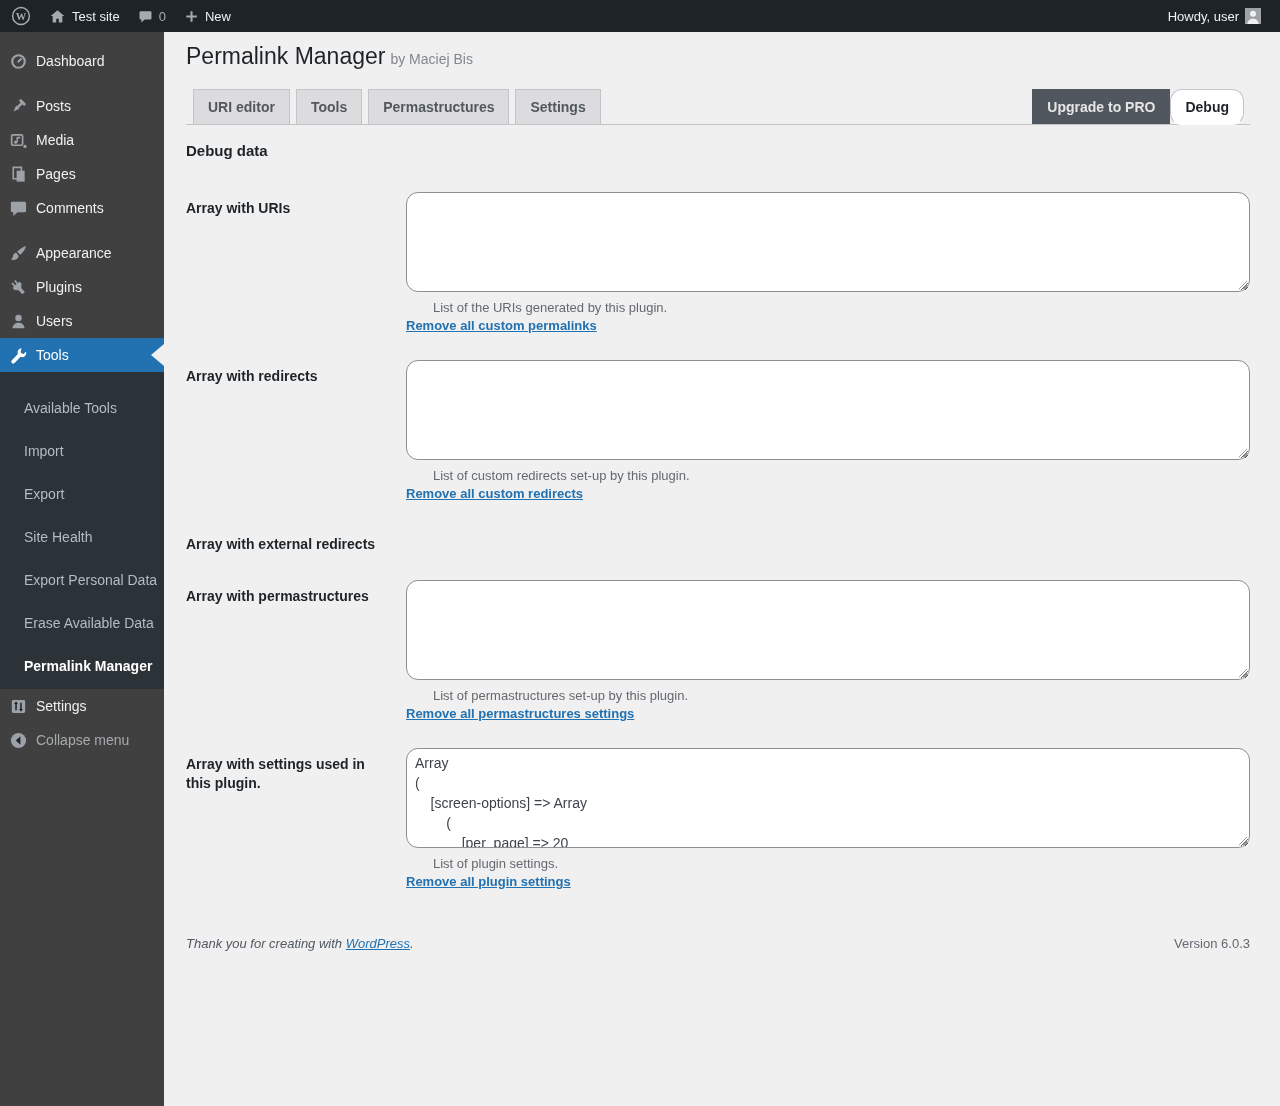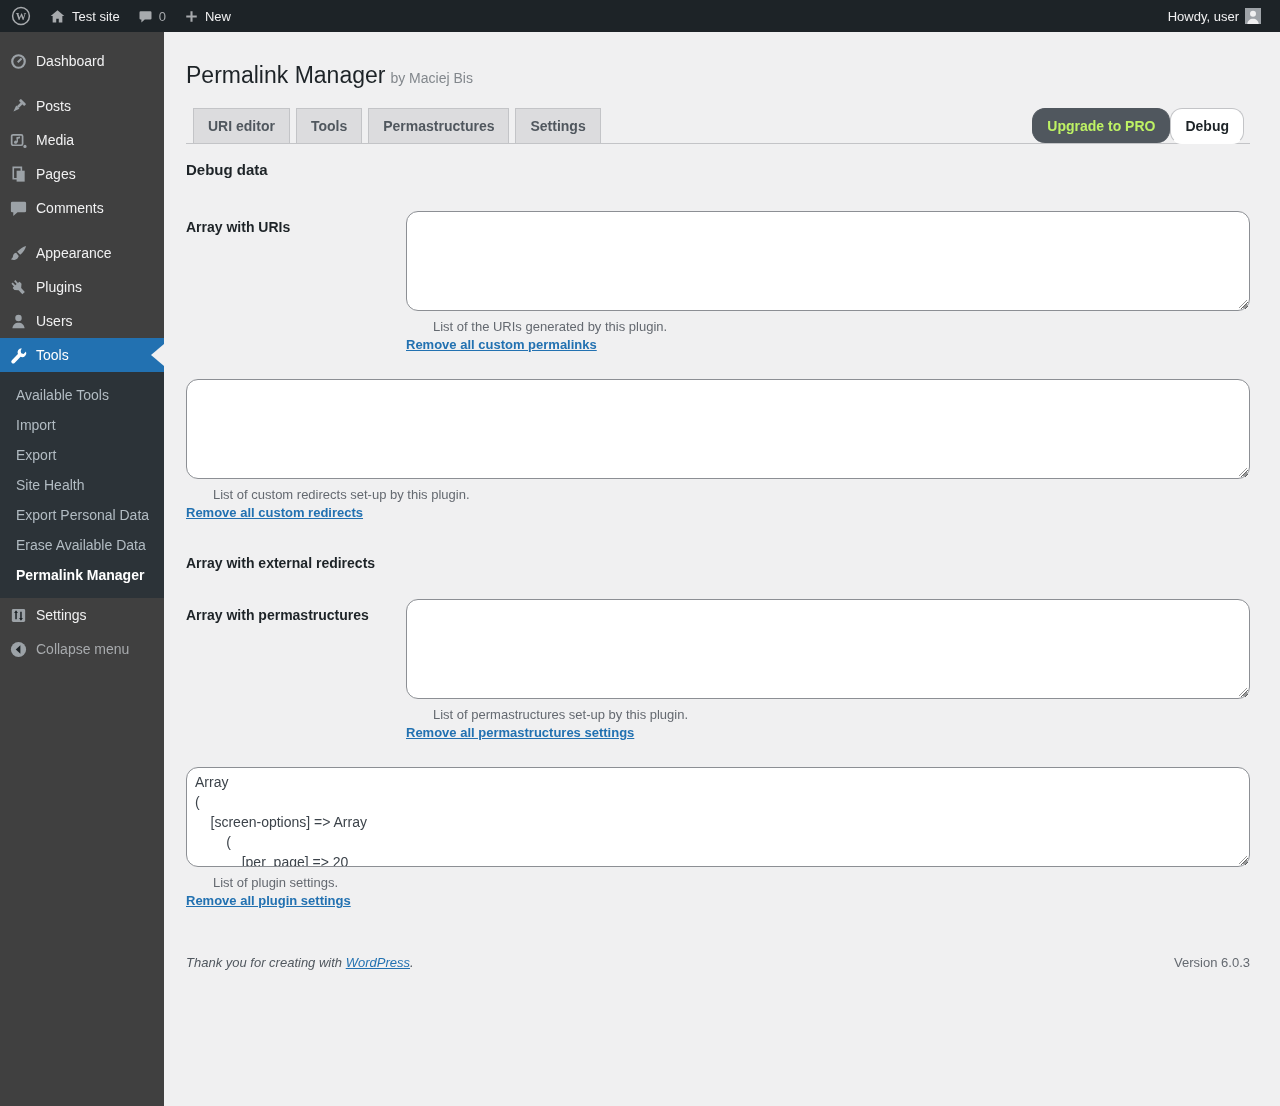--- a/index.html
+++ b/index.html
@@ -20,32 +20,32 @@
   .content { flex: 1; padding: 0 30px 0 22px; }
 
   
   .menu-item { height: 34px; display: flex; align-items: center; gap: 8px; padding-left: 8px; color: #f0f0f1; cursor: pointer; position: relative; }
   .menu-item .m-icon { width: 20px; height: 20px; display: inline-flex; align-items: center; justify-content: center; color: #9ca2a7; flex-shrink: 0; }
   .menu-item.active { background: #2271b1; color: #fff; }
   .menu-item.active .m-icon { color: #fff; }
   .menu-item.active::after { content: ""; position: absolute; right: 0; top: 50%; transform: translateY(-50%); border-top: 11px solid transparent; border-bottom: 11px solid transparent; border-right: 13px solid #f0f0f1; }
   .menu-sep { height: 11px; }
   .submenu { background: #2c3338; padding: 8px 0; }
-  .submenu-item { padding: 7px 0 7px 16px; color: #b2bcc3; cursor: pointer; }
+  .submenu-item { padding: 7px 0 7px 24px; color: #b2bcc3; cursor: pointer; margin-top: 13px; }
   .submenu-item.current { color: #fff; font-weight: bold; }
   .menu-item.collapse { color: #a7aaad; }
 
   
-  .page-title { font-size: 23px; font-weight: 400; color: #1d2327; margin-top: 28px; line-height: 30px; }
+  .page-title { font-size: 23px; font-weight: 400; color: #1d2327; margin-top: 9px; line-height: 30px; }
   .byline { font-size: 14px; color: #82878c; margin-left: 5px; font-weight: 400; }
 
   
   .tabs { display: flex; align-items: flex-end; margin-top: 15px; padding-left: 7px; border-bottom: 1px solid #c3c4c7; justify-content: flex-end; }
   .nav-tab { padding: 9px 14px; background: #dcdcde; border: 1px solid #c3c4c7; border-bottom: none; font-size: 14px; font-weight: bold; color: #50575e; line-height: 16px; cursor: pointer; margin-right: 6px; white-space: nowrap; }
-  .nav-tab.upgrade { margin-left: auto; margin-right: 0; background: #50575e; border-color: #50575e; color: #bef264; border-radius: 13px; }
+  .nav-tab.upgrade { margin-left: auto; margin-right: 0; background: #50575e; border-color: #50575e; color: #e5e5e5; }
   .nav-tab.active { background: #fff; color: #1d2327; margin-bottom: -1px; border-bottom: 1px solid #fff; position: relative; border-radius: 12px; }
 
   
   .debug-heading { margin-top: 17px; font-size: 15px; font-weight: bold; color: #1d2327; line-height: 17px; }
   .form-rows { margin-top: 33px; }
   .form-row { display: flex; margin-bottom: 26px; }
   .row-label { width: 220px; flex-shrink: 0; padding: 7px 14px 0 0; font-size: 14px; font-weight: bold; color: #1d2327; line-height: 19px; }
   .row-field { flex: 1; min-width: 0; }
   .ta-wrap { position: relative; }
   textarea.debug-ta { display: block; width: 100%; height: 100px; background: #fff; border: 1px solid #8c8f94; border-radius: 12px; padding: 4px 8px; font-family: "Liberation Sans", sans-serif; font-size: 14px; line-height: 20px; color: #3c434a; resize: vertical; overflow: hidden; }
@@ -252,20 +252,21 @@
           <div class="ta-wrap">
             <textarea class="debug-ta" spellcheck="false" style=""></textarea>
             <span class="grip"></span>
           </div>
           <div class="row-desc">List of the URIs generated by this plugin.</div>
           <a class="row-link">Remove all custom permalinks</a>
         </div>
       </div>
 
       <div class="form-row">
+        <div class="row-label">Array with redirects</div>
         <div class="row-field">
           <div class="ta-wrap">
             <textarea class="debug-ta" spellcheck="false" style=""></textarea>
             <span class="grip"></span>
           </div>
           <div class="row-desc">List of custom redirects set-up by this plugin.</div>
           <a class="row-link">Remove all custom redirects</a>
         </div>
       </div>
 
@@ -279,20 +280,21 @@
           <div class="ta-wrap">
             <textarea class="debug-ta" spellcheck="false" style=""></textarea>
             <span class="grip"></span>
           </div>
           <div class="row-desc">List of permastructures set-up by this plugin.</div>
           <a class="row-link">Remove all permastructures settings</a>
         </div>
       </div>
 
       <div class="form-row">
+        <div class="row-label">Array with settings used in this plugin.</div>
         <div class="row-field">
           <div class="ta-wrap">
             <textarea class="debug-ta" spellcheck="false" style="">Array
 (
     [screen-options] =&gt; Array
         (
             [per_page] =&gt; 20</textarea>
             <span class="grip"></span>
           </div>
           <div class="row-desc">List of plugin settings.</div>

